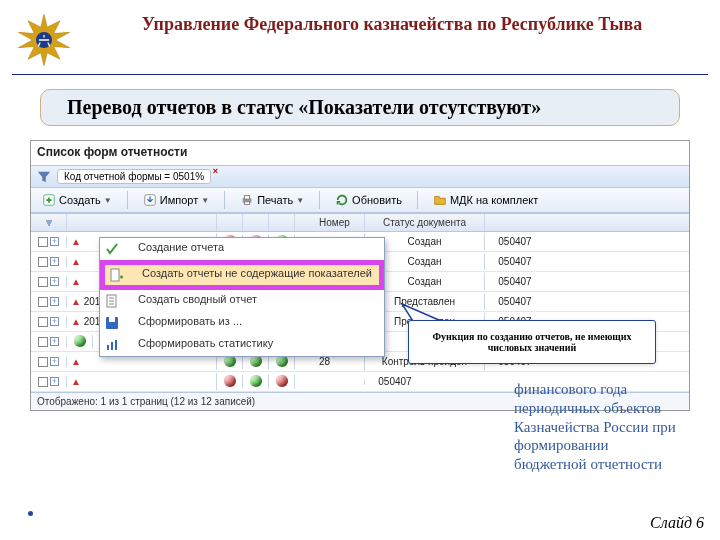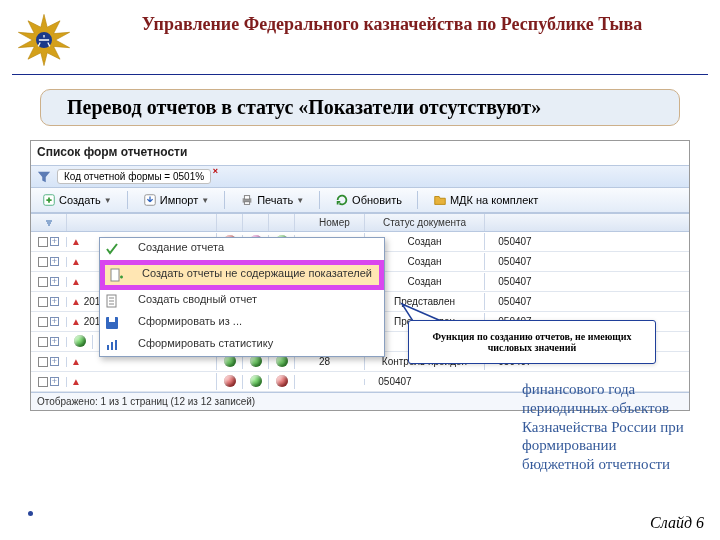--- a/index.html
+++ b/index.html
@@ -41,21 +41,21 @@
   .exp { width:9px; height:9px; border:1px solid #7a90b8; color:#7a90b8; font-size:9px; line-height:7px; text-align:center; display:inline-block; }
   .tri { color:#C33; font-size:10px; }
   .ball { width:12px; height:12px; border-radius:50%; display:inline-block; margin:auto; box-shadow: inset -2px -2px 3px rgba(0,0,0,.3), inset 2px 2px 3px rgba(255,255,255,.6); }
   .g-green { background: radial-gradient(circle at 35% 35%, #9bea8f, #1a8a1a); }
   .g-red   { background: radial-gradient(circle at 35% 35%, #f3a0a0, #b01515); }
   .g-yellow{ background: radial-gradient(circle at 35% 35%, #fff1a0, #caa200); }
   .g-magenta{ background: radial-gradient(circle at 35% 35%, #f4a6e0, #a6168b); }
   .pager { border-top:1px solid #b8c8e0; padding:3px 6px; font-size:10px; color:#333; background:#f4f7fc; }
   .callout { position:absolute; left:408px; top:320px; width:248px; background:#fff; border:1.5px solid #1f3f9a; border-radius:3px; padding:10px 12px; font-family:"Times New Roman",serif; font-size:10px; font-weight:bold; text-align:center; z-index:10; box-shadow: 0 1px 4px rgba(0,0,0,.15); }
   .callout-tail { position:absolute; left:400px; top:302px; width:50px; height:40px; z-index:9; }
-  .side-text { position:absolute; right:28px; top:380px; width:170px; font-family:"Times New Roman",serif; font-size:15px; color:#355a9a; line-height:1.25; }
+  .side-text { position:absolute; right:36px; top:380px; width:170px; font-family:"Times New Roman",serif; font-size:15px; color:#355a9a; line-height:1.25; }
   .slide-num { position:absolute; right:16px; bottom:8px; font-style:italic; font-weight:normal; font-size:16px; }
   .bullet { position:absolute; left:28px; bottom:24px; width:5px; height:5px; background:#2a469b; border-radius:50%; }
 </style>
 </head>
 <body>
 
 <div class="header-row">
   <div class="emblem">
     <svg viewBox="0 0 100 100">
       <g fill="#d4a01a" stroke="#b8860b" stroke-width="1">

